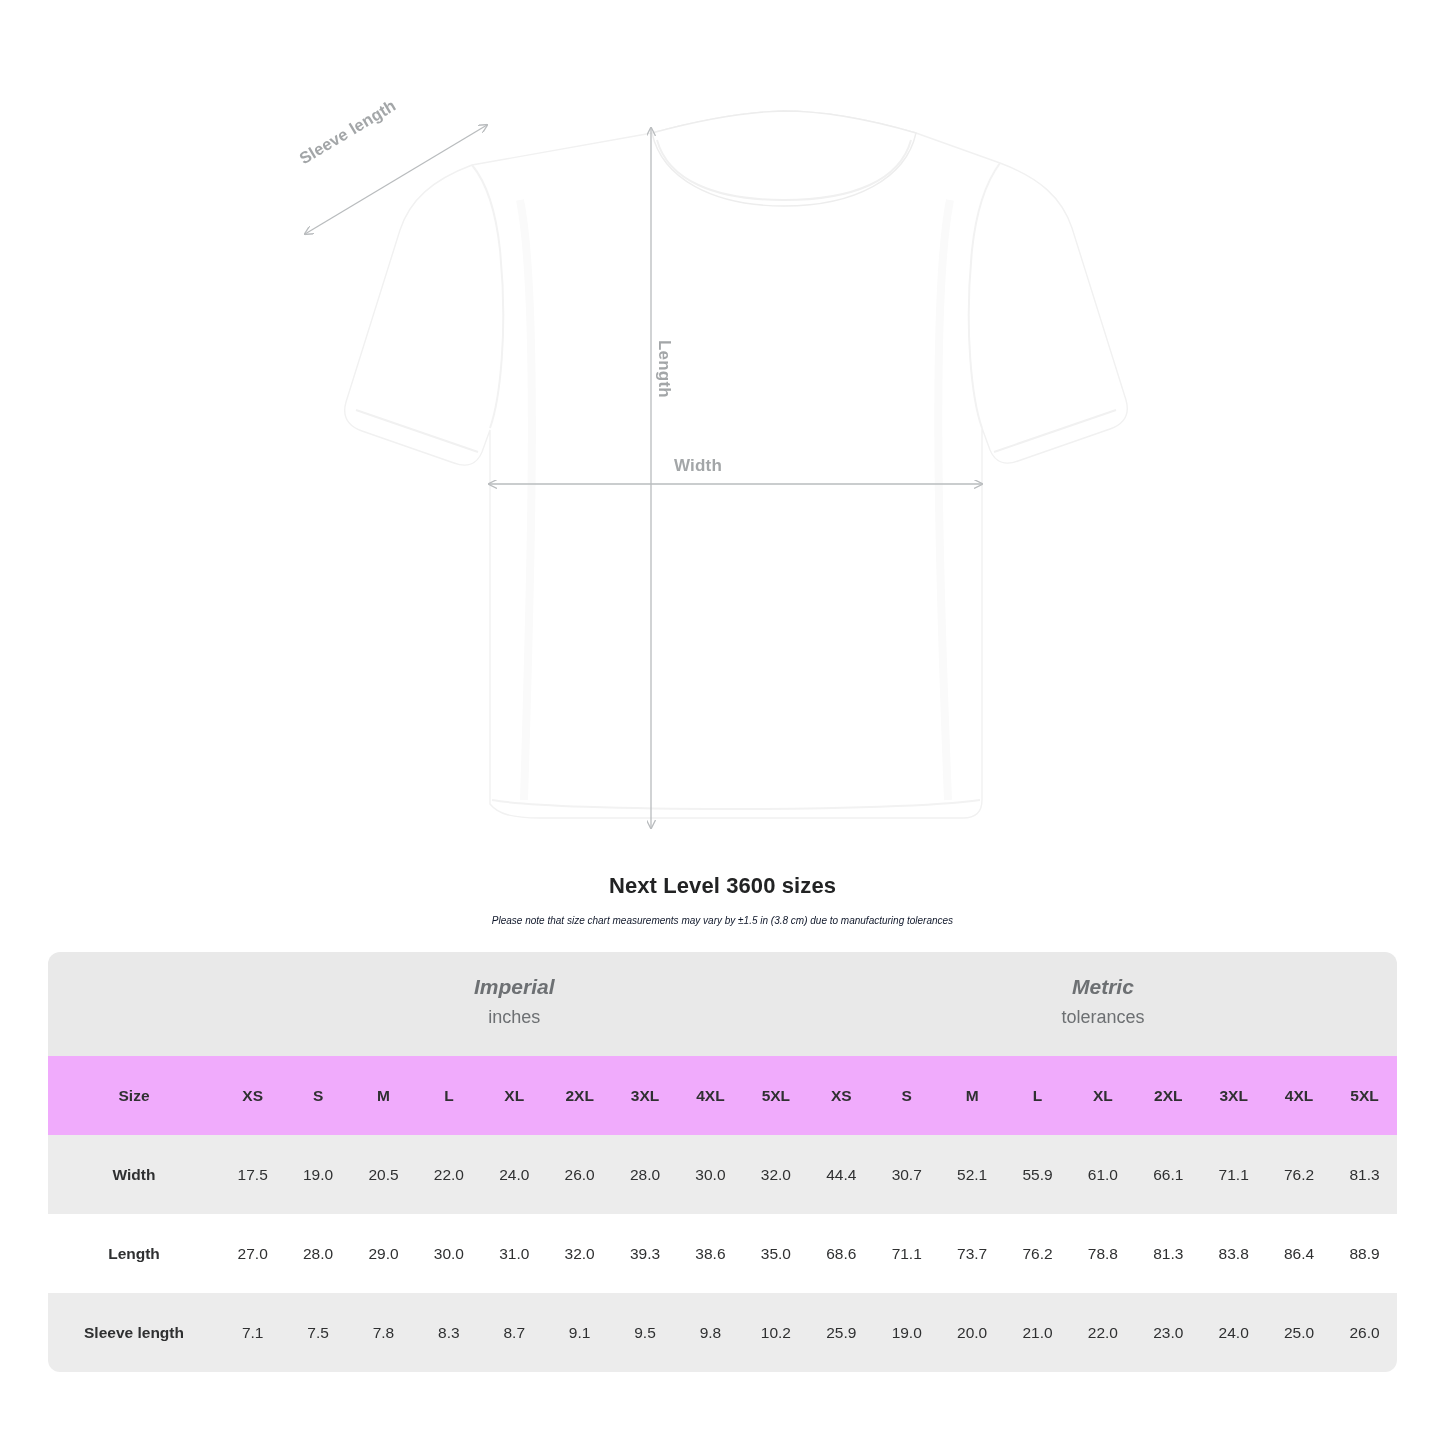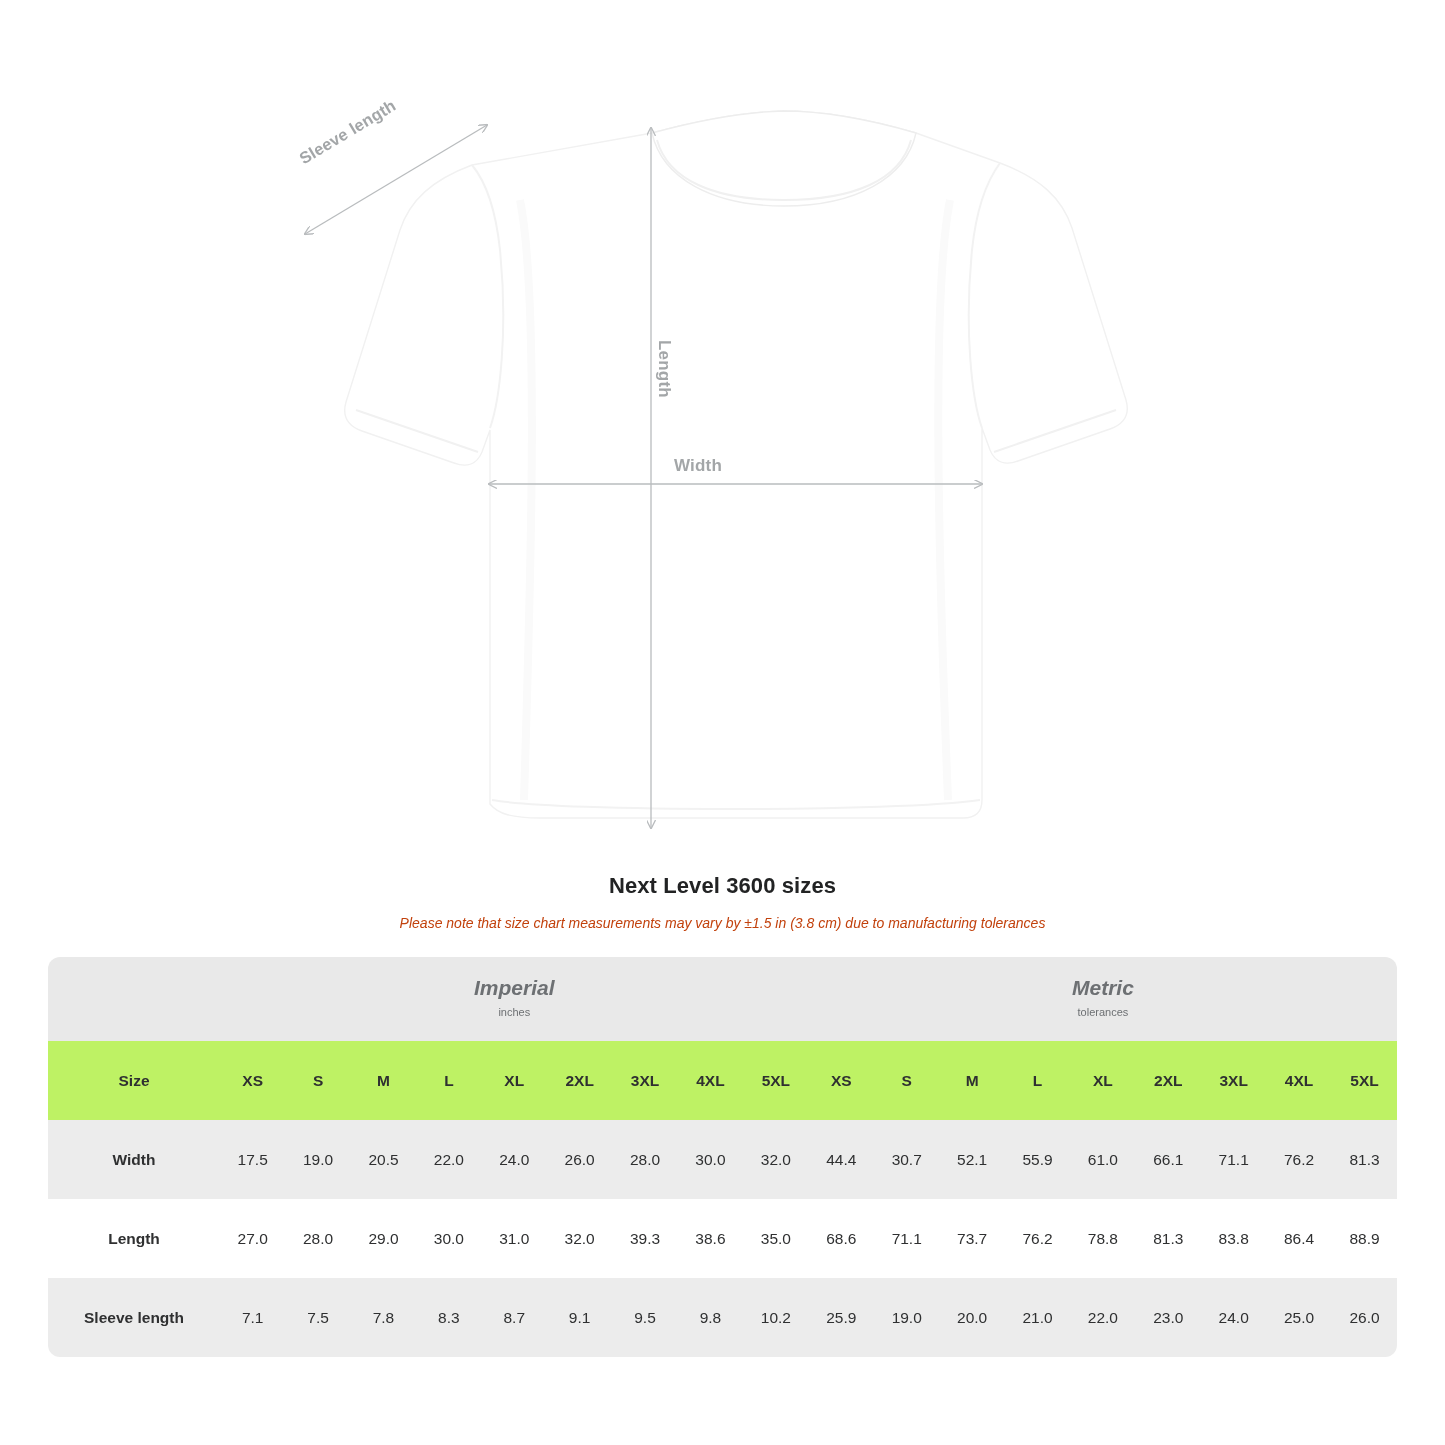--- a/index.html
+++ b/index.html
@@ -64,23 +64,23 @@
     text-align: center;
     margin-top: 18px;
   }
   .chart-title {
     font-size: 22px;
     font-weight: bold;
     color: #222324;
     letter-spacing: .1px;
   }
   .chart-note {
-    font-size: 14px;
+    font-size: 10px;
     font-style: italic;
-    color: #c2410c;
+    color: #0f172a;
     margin-top: 16px;
   }
 
   
   .table-wrap {
     margin: 26px 48px 0 48px;
     border-radius: 12px;
     overflow: hidden;
   }
   table.size-table {
@@ -93,38 +93,38 @@
     text-align: center;
     font-size: 15.5px;
     color: #2f3031;
     border: none;
     padding: 0;
     height: 79px;
     vertical-align: middle;
   }
   .unit-head {
     background: #e9e9e9;
-    height: 84px;
+    height: 104px;
   }
   .unit-name {
     font-size: 21px;
     font-style: italic;
     font-weight: bold;
     color: #6d7073;
     line-height: 1.25;
   }
   .unit-sub {
-    font-size: 11px;
+    font-size: 18px;
     color: #6d7073;
     font-style: normal;
     font-weight: normal;
     line-height: 1.9;
   }
   .row-head {
-    background: #bef264;
+    background: #f0abfc;
   }
   .row-head td {
     font-weight: bold;
     font-size: 16px;
     color: #2f3031;
   }
   .row-alt td {
     background: #ececec;
   }
   .row-plain td {

